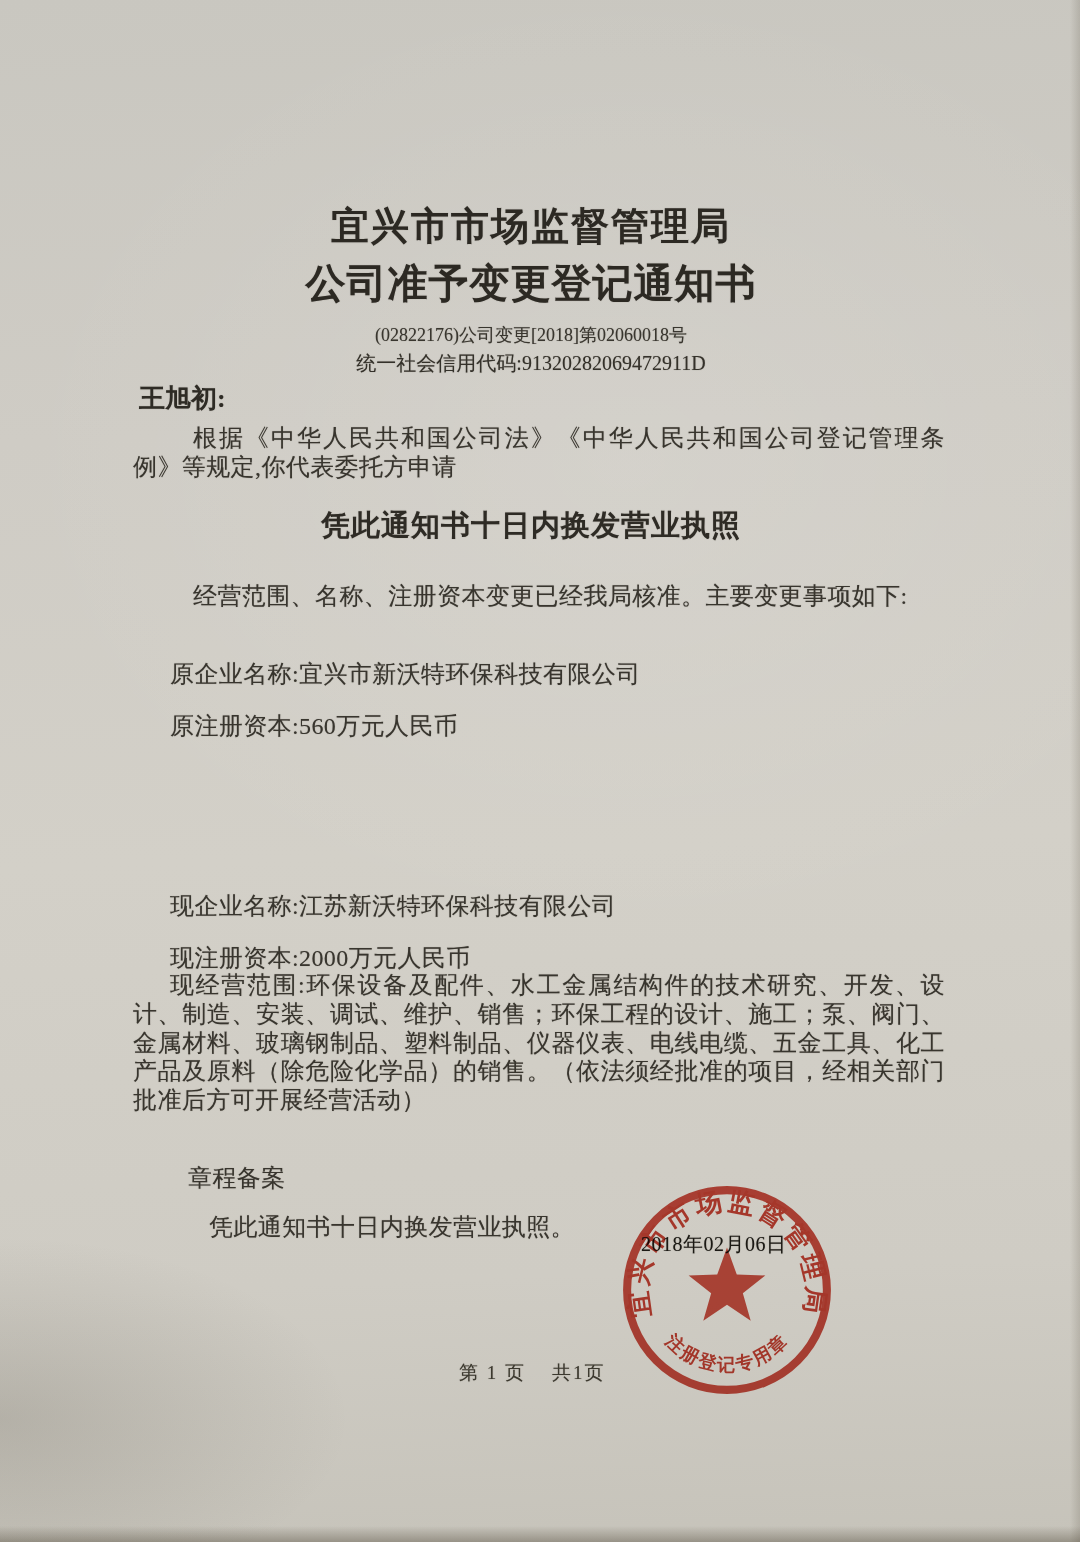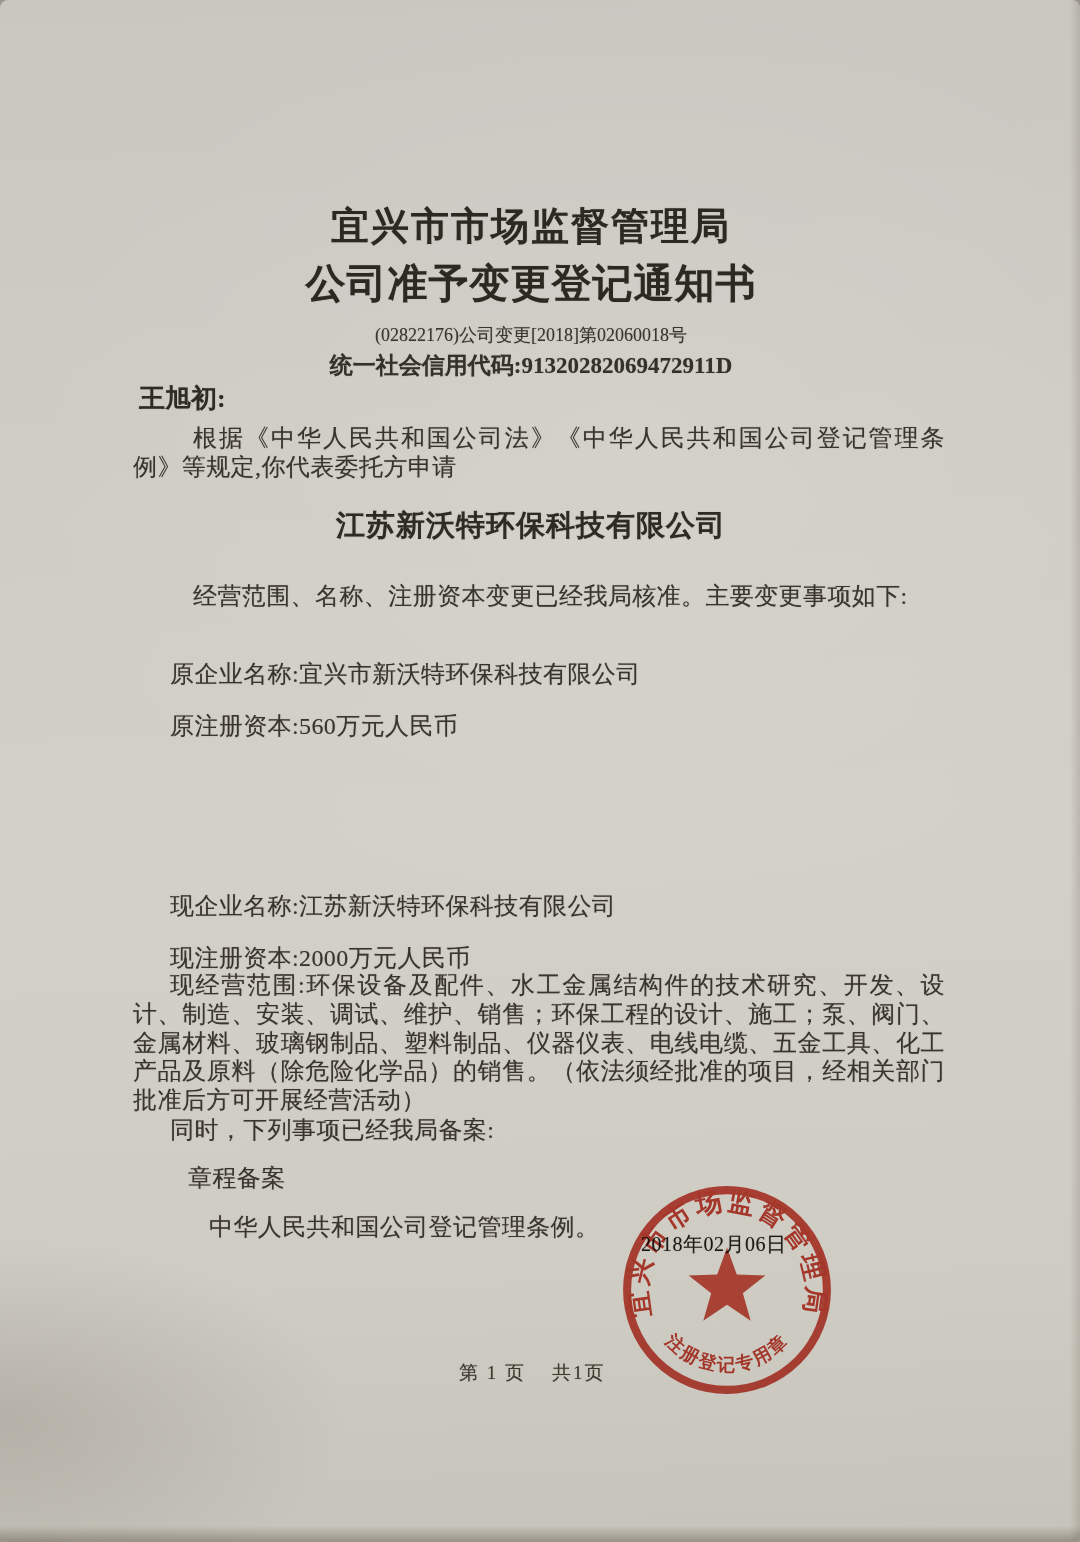--- a/index.html
+++ b/index.html
@@ -7,40 +7,39 @@
     position:relative;
     width:1080px;height:1542px;
     margin:0 auto;
     overflow:hidden;
     background:
       radial-gradient(ellipse 900px 700px at 58% 30%, rgba(255,255,255,0.10), rgba(255,255,255,0) 70%),
       radial-gradient(ellipse 500px 260px at 0% 92%, rgba(60,54,42,0.16), rgba(60,54,42,0) 70%),
       linear-gradient(178deg, #c9c7c0 0%, #cfccc5 28%, #d3d0c8 55%, #cfccc4 82%, #c6c3ba 100%);
     font-family:"Liberation Serif","DejaVu Serif",serif;
     color:#39362f;
-    border-radius:8px;
   }
   .page::after{
     content:"";position:absolute;left:0;right:0;bottom:0;height:16px;
     background:linear-gradient(0deg, rgba(74,66,50,0.38), rgba(74,66,50,0));
     pointer-events:none;
   }
   .page::before{
     content:"";position:absolute;top:0;bottom:0;right:0;width:10px;
     background:linear-gradient(270deg, rgba(80,72,56,0.18), rgba(80,72,56,0));
     pointer-events:none;
   }
   .abs{position:absolute;}
   .col{left:125px;width:812px;}
   .center{text-align:center;}
   .soft{text-shadow:0 0 1px rgba(73,68,60,0.45);}
   .agency{top:201px;font-size:38px;font-weight:bold;letter-spacing:2px;color:#2c2923;}
   .title{top:256px;font-size:40px;font-weight:bold;letter-spacing:1px;color:#2c2923;}
   .docnum{top:323px;font-size:18px;color:#39362f;}
-  .credit{top:350px;font-size:23px;font-weight:700;color:#34312a;}
+  .credit{top:350px;font-size:20px;font-weight:400;color:#34312a;}
   .addressee{top:381px;left:139px;font-size:26px;font-weight:bold;color:#2e2b25;}
   .para{
     margin:8px;font-size:24px;line-height:28.8px;letter-spacing:0.4px;
     text-align:justify;text-justify:inter-ideograph;color:#38352e;
   }
   .indent-lg{text-indent:60px;}
   .indent-sm{text-indent:37px;}
   .company{top:506px;font-size:29px;font-weight:bold;letter-spacing:1px;color:#2e2b25;
     font-family:"Liberation Sans","DejaVu Sans",sans-serif;}
   .date{
@@ -65,34 +64,33 @@
 
   <div class="abs col center agency soft">宜兴市市场监督管理局</div>
   <div class="abs col center title soft">公司准予变更登记通知书</div>
   <div class="abs col center docnum soft">(02822176)公司变更[2018]第02060018号</div>
   <div class="abs col center credit soft">统一社会信用代码:91320282069472911D</div>
 
   <div class="abs addressee soft">王旭初:</div>
 
   <p class="abs col para indent-lg soft" style="top:416px">根据《中华人民共和国公司法》《中华人民共和国公司登记管理条例》等规定,你代表委托方申请</p>
 
-  <div class="abs col center company soft">江苏新沃特环保科技有限公司</div>
+  <div class="abs col center company soft">凭此通知书十日内换发营业执照</div>
 
   <p class="abs col para indent-lg soft" style="top:574px">经营范围、名称、注册资本变更已经我局核准。主要变更事项如下:</p>
 
   <p class="abs col para indent-sm soft" style="top:652px">原企业名称:宜兴市新沃特环保科技有限公司</p>
   <p class="abs col para indent-sm soft" style="top:704px">原注册资本:560万元人民币</p>
 
   <p class="abs col para indent-sm soft" style="top:884px">现企业名称:江苏新沃特环保科技有限公司</p>
   <p class="abs col para indent-sm soft" style="top:936px">现注册资本:2000万元人民币</p>
   <p class="abs col para indent-sm soft" style="top:963px">现经营范围:环保设备及配件、水工金属结构件的技术研究、开发、设计、制造、安装、调试、维护、销售；环保工程的设计、施工；泵、阀门、金属材料、玻璃钢制品、塑料制品、仪器仪表、电线电缆、五金工具、化工产品及原料（除危险化学品）的销售。（依法须经批准的项目，经相关部门批准后方可开展经营活动）</p>
 
-  <p class="abs col para indent-sm soft" style="top:1108px">同时，下列事项已经我局备案:</p>
   <p class="abs col para soft" style="top:1156px;text-indent:55px">章程备案</p>
-  <p class="abs col para soft" style="top:1205px;text-indent:76px">中华人民共和国公司登记管理条例。</p>
+  <p class="abs col para soft" style="top:1205px;text-indent:76px">凭此通知书十日内换发营业执照。</p>
 
   <svg class="abs stamp" viewBox="0 0 222 222" xmlns="http://www.w3.org/2000/svg">
     <defs>
       <path id="arcTop" d="M 36.8 138 A 79 79 0 1 1 185.2 138" fill="none"></path>
       <path id="arcBot" d="M 49.7 162.4 A 80 80 0 0 0 172.3 162.4" fill="none"></path>
     </defs>
     <circle cx="111" cy="111" r="99" fill="none" stroke="#c73425" stroke-width="8" opacity="0.95"></circle>
     <path fill="#c73425" opacity="0.93" d="M 111 69 L 120.7 95.7 L 149 96.6 L 126.7 114.1 L 134.5 141.4 L 111 125.5 L 87.5 141.4 L 95.3 114.1 L 73 96.6 L 101.3 95.7 Z"></path>
     <text font-size="26" letter-spacing="4" fill="#c73425" text-anchor="middle">
       <textPath href="#arcTop" startOffset="50%">宜兴市市场监督管理局</textPath>

